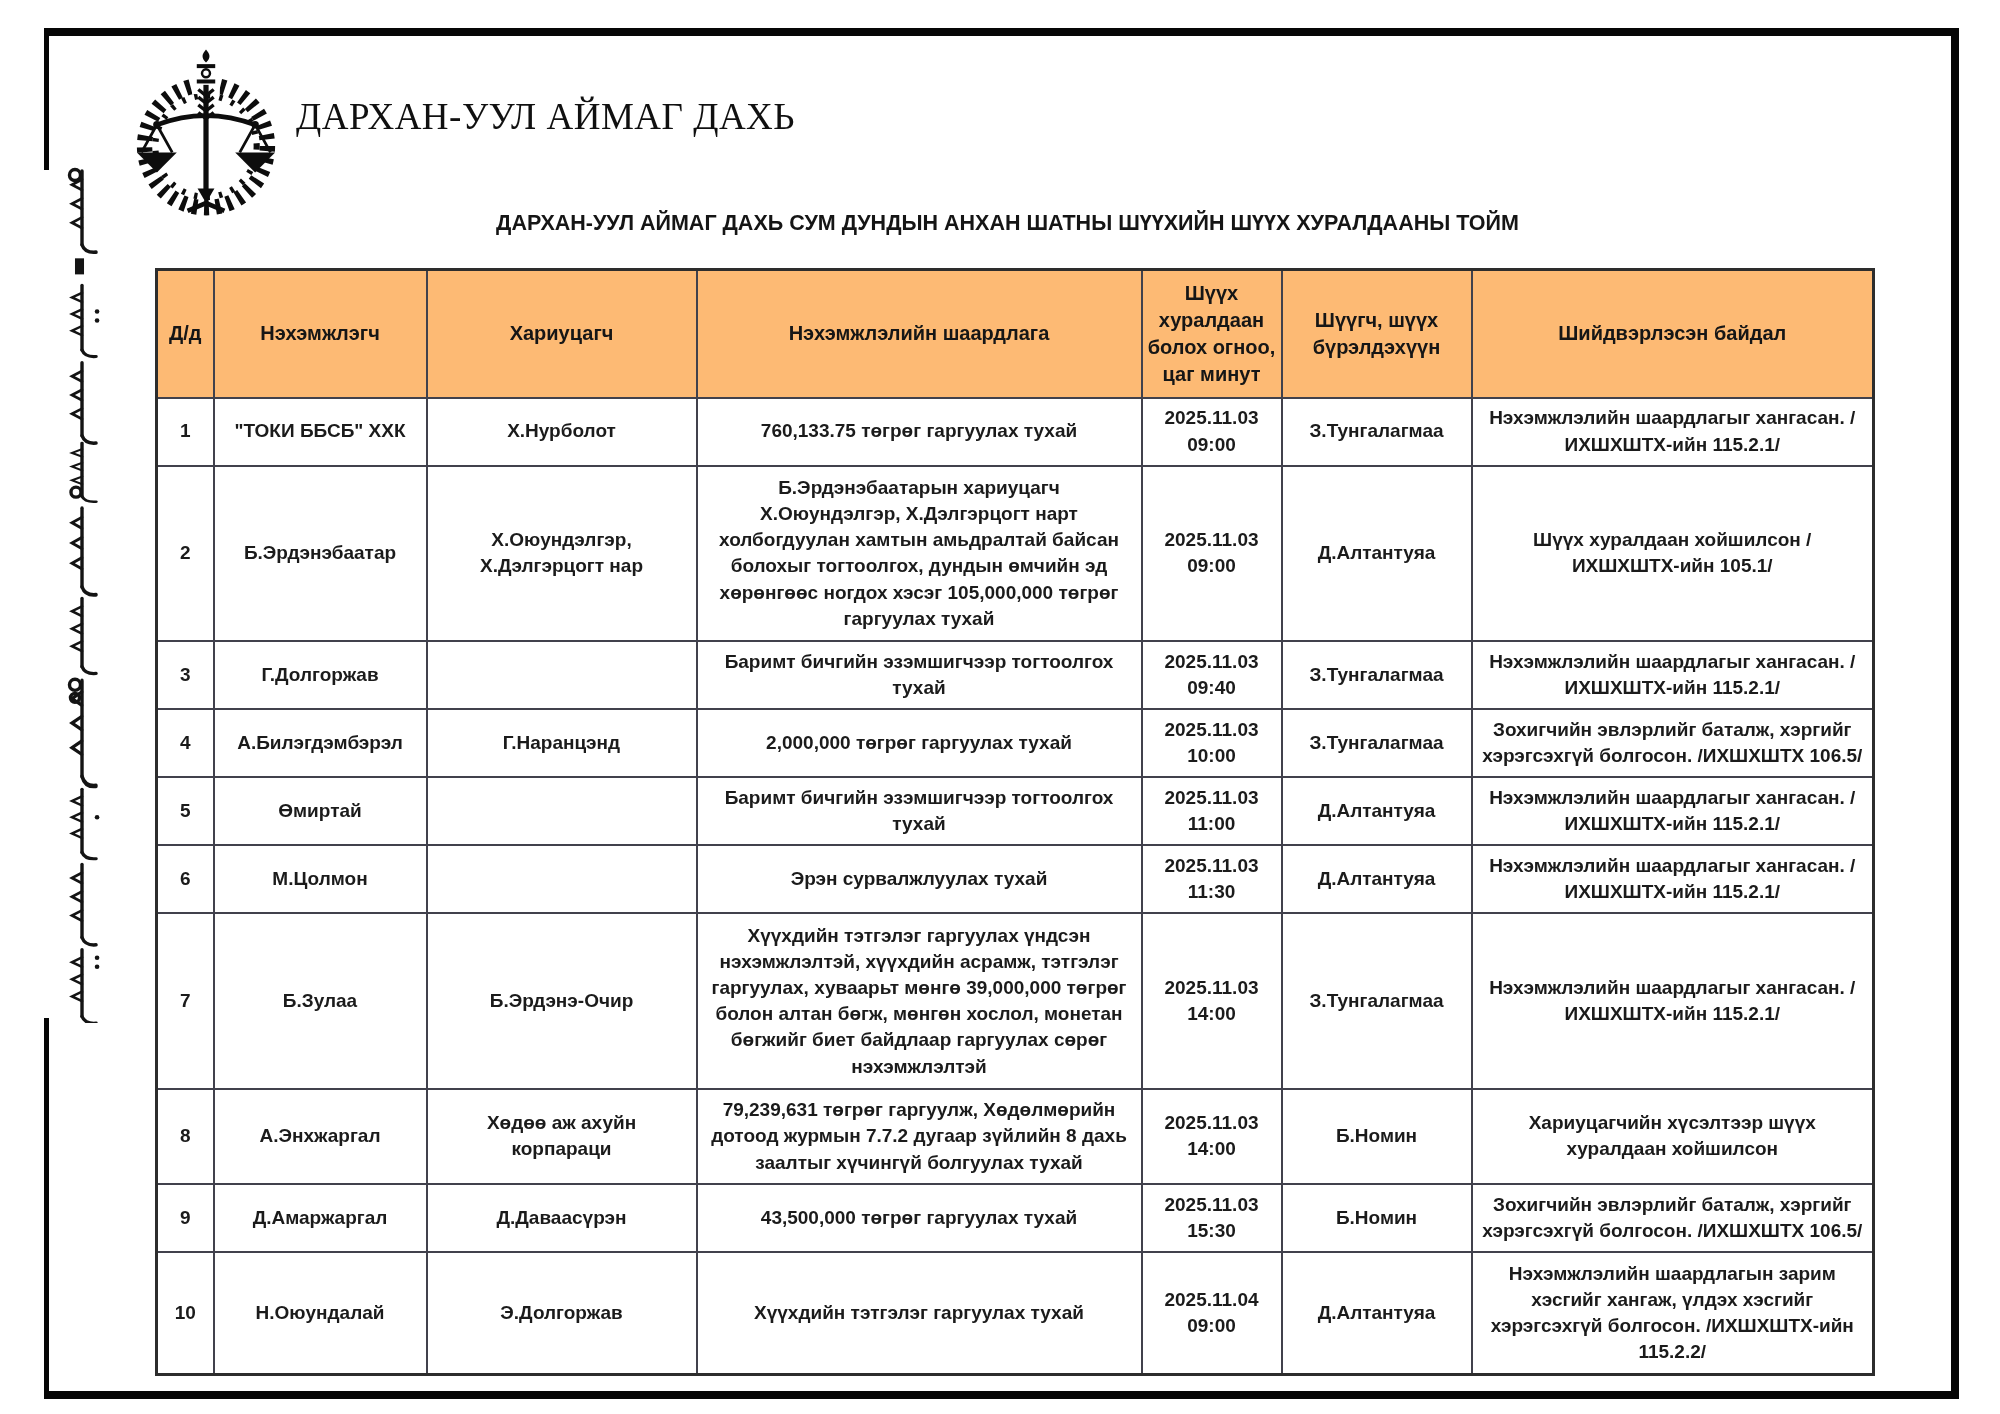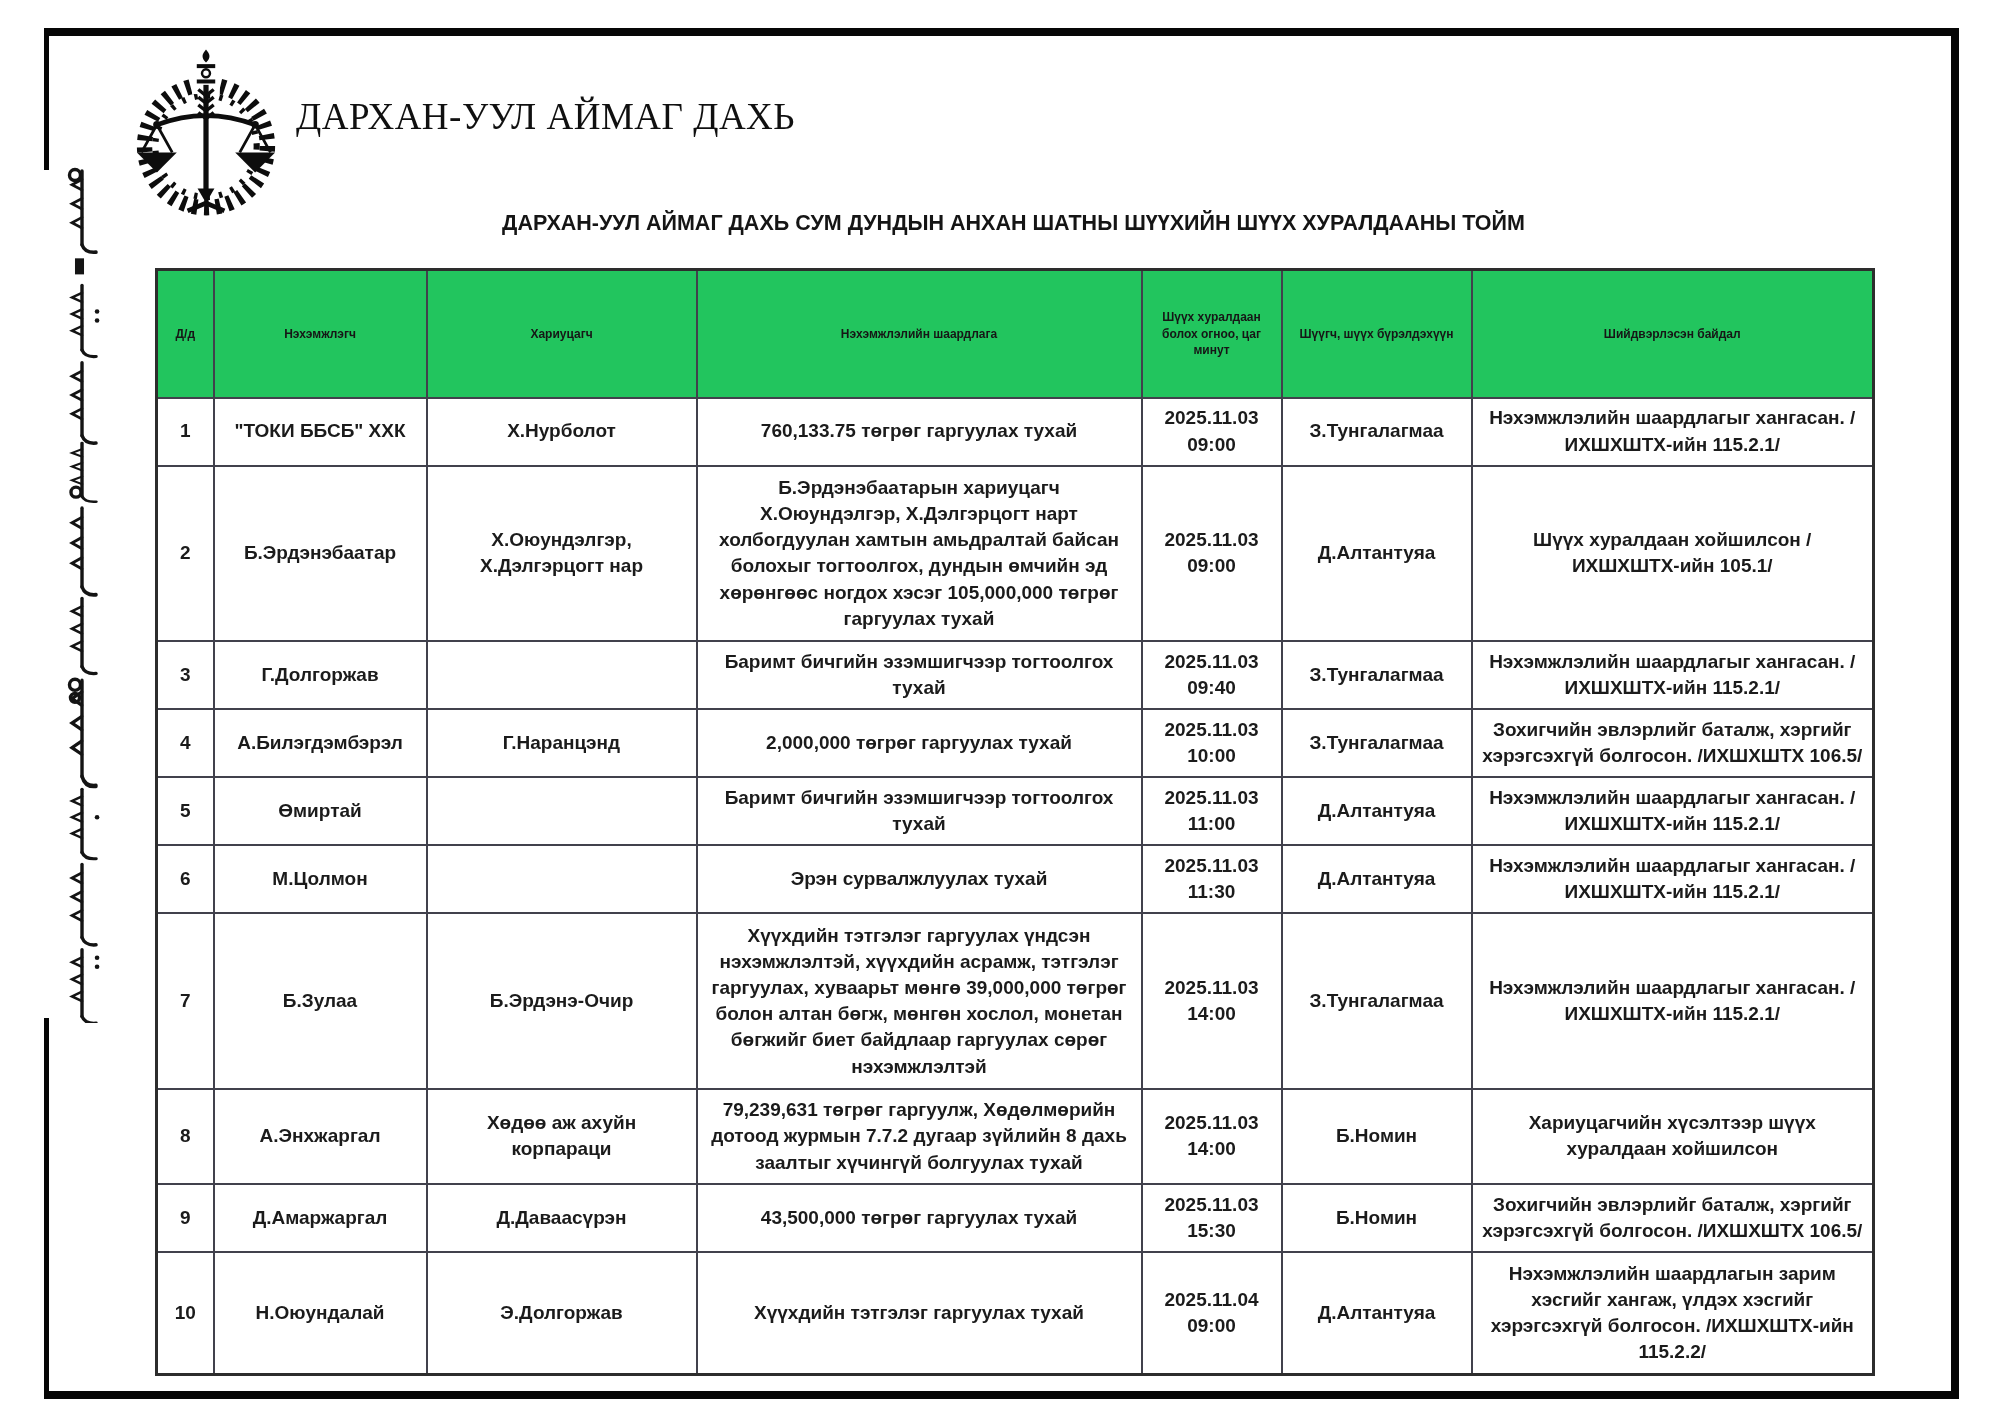--- a/index.html
+++ b/index.html
@@ -19,38 +19,38 @@
   .mongol-script{position:absolute;left:42px;top:165px;width:74px;height:858px;}
 
   
   .logo{position:absolute;left:126px;top:48px;width:160px;height:172px;}
   .org-name{
     position:absolute;left:296px;top:94px;
     font-family:"Liberation Serif",serif;font-weight:400;
     font-size:37px;line-height:46px;letter-spacing:0.5px;color:#101010;
   }
   .doc-title{
-    position:absolute;left:155px;top:208px;width:1717px;
+    position:absolute;left:149px;top:208px;width:1717px;
     text-align:center;font-weight:700;font-size:21.5px;line-height:31px;color:#151515;
   }
 
   
   table.doc{
     position:absolute;left:155px;top:268px;width:1717px;height:1108px;
     border-collapse:collapse;table-layout:fixed;
     border:3px solid #2d2d2d;
   }
   table.doc th,table.doc td{
     border:2px solid #41414c;
     text-align:center;vertical-align:middle;
     overflow:hidden;
   }
   table.doc th{
-    font-size:12px;font-weight:700;padding:4px 5px;line-height:1.35;color:#161616;
-    background:#22c55e;
+    font-size:20px;font-weight:700;padding:4px 5px;line-height:1.35;color:#161616;
+    background:#fdba74;
   }
   table.doc td{
     font-size:19px;font-weight:600;padding:6px 9px;line-height:1.38;color:#1b1b1b;
     background:#ffffff;
   }
   thead tr{height:128px;}
   td .d{display:block;}
 </style>
 </head>
 <body>

